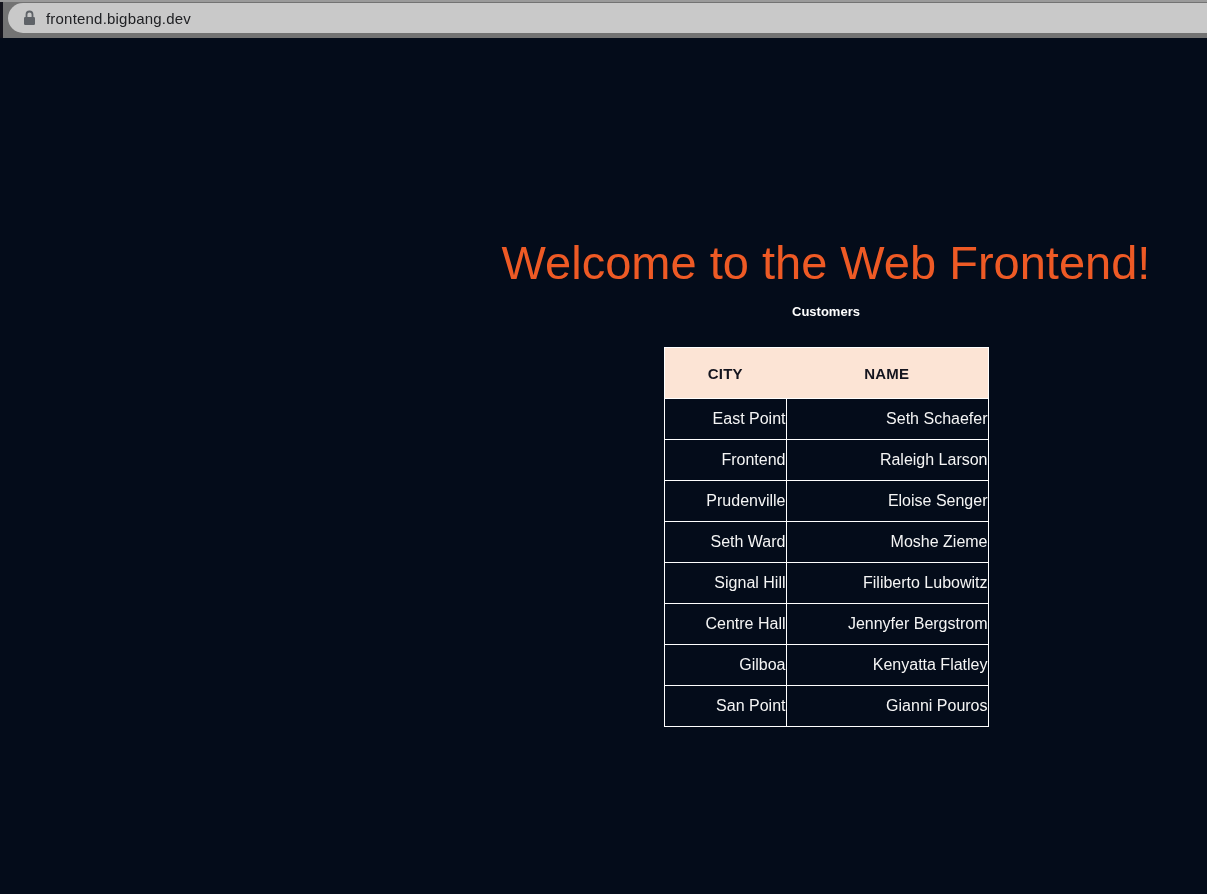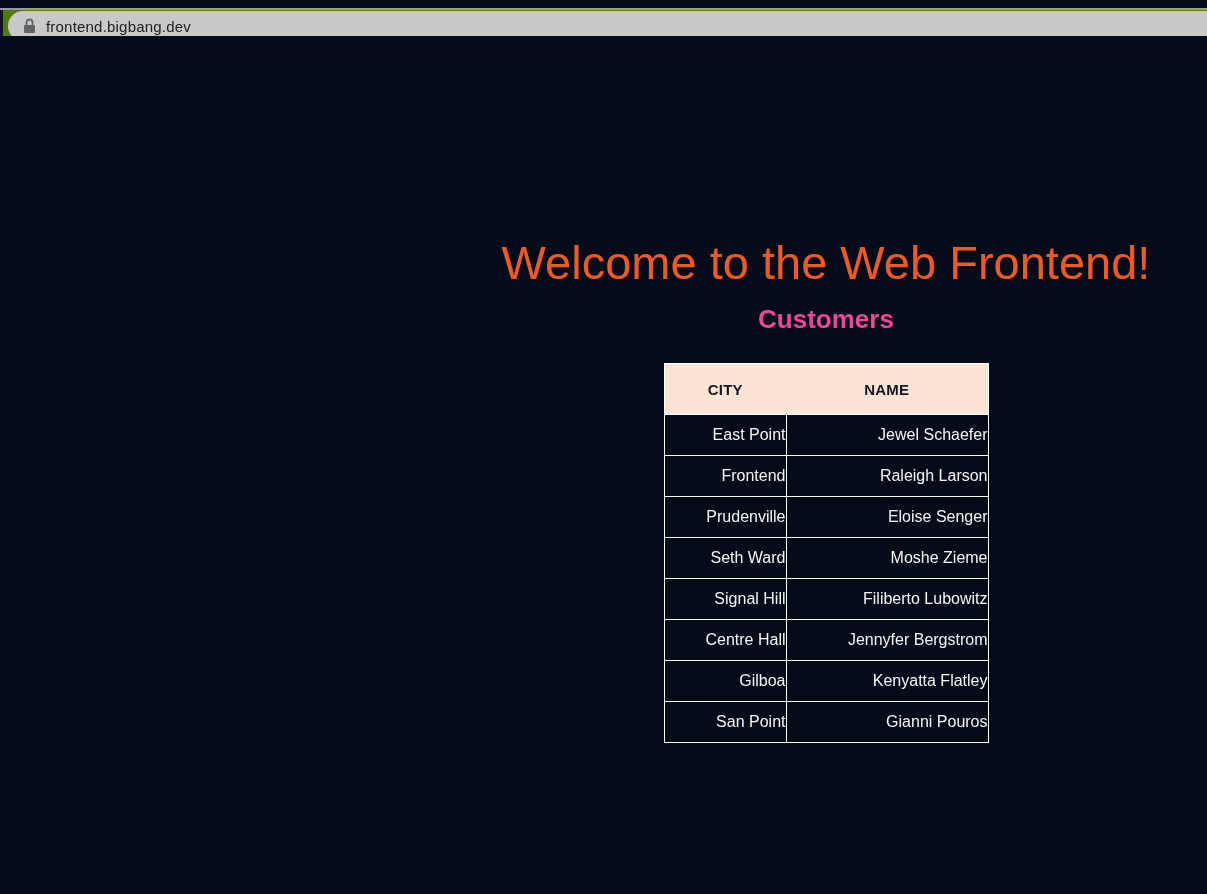--- a/index.html
+++ b/index.html
@@ -10,25 +10,24 @@
     background: #040c1a;
     font-family: "Liberation Sans", sans-serif;
     overflow: hidden;
     position: relative;
   }
 
   
   .browser-bar {
     position: relative;
     width: 1207px;
-    height: 28px;
-    background: #4d7c0f;
+    height: 38px;
+    background: #737373;
     border-top: 2px solid #9a9a9a;
     overflow: hidden;
-    margin-top: 8px;
   }
   .browser-bar::before {
     content: "";
     position: absolute;
     left: 0; top: 0; bottom: 0;
     width: 3px;
     background: #14141c;
   }
   .url-pill {
     position: absolute;
@@ -75,23 +74,23 @@
   h1.page-title {
     margin: 190px 0 0 0;
     font-size: 47px;
     line-height: 1.15;
     font-weight: 400;
     color: #ee5a25;
     white-space: nowrap;
   }
   h2.subtitle {
     margin: 14px 0 0 0;
-    font-size: 26px;
+    font-size: 13px;
     font-weight: 700;
-    color: #ec4899;
+    color: #ffffff;
   }
 
   table.customers {
     margin: 28px auto 0 auto;
     border-collapse: collapse;
     border: 1.5px solid #ffffff;
   }
   table.customers th {
     background: #fce4d5;
     color: #15151f;
@@ -138,21 +137,21 @@
       <thead>
         <tr>
           <th class="col-city">CITY</th>
           <th class="col-name">NAME</th>
         </tr>
       </thead>
       <tbody>
 
           <tr>
             <td>East Point</td>
-            <td>Jewel Schaefer</td>
+            <td>Seth Schaefer</td>
           </tr>
 
           <tr>
             <td>Frontend</td>
             <td>Raleigh Larson</td>
           </tr>
 
           <tr>
             <td>Prudenville</td>
             <td>Eloise Senger</td>

